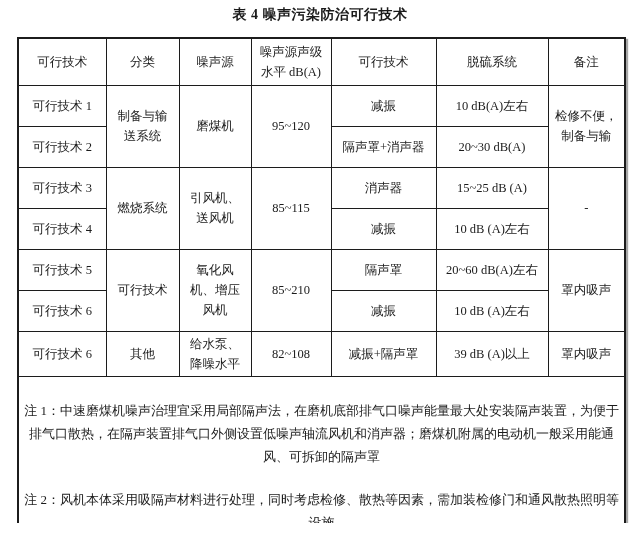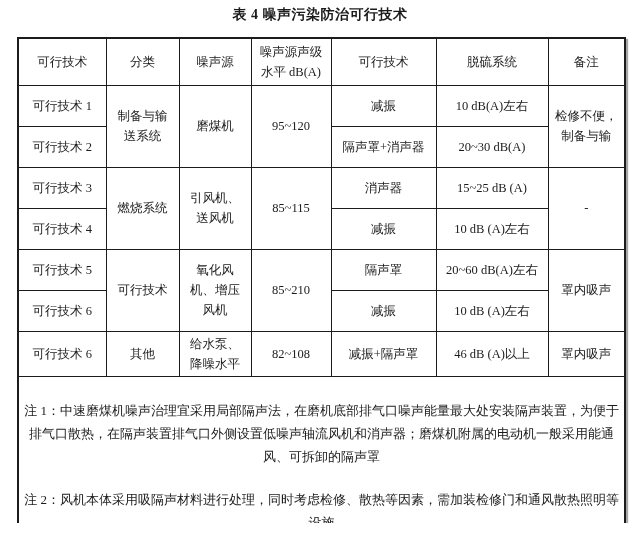--- a/index.html
+++ b/index.html
@@ -141,21 +141,21 @@
       <td>10 dB (A)左右</td>
     </tr>
 
     <tr class="data-row">
       <td>可行技术 6</td>
       <td>其他</td>
       <td>给水泵、
 降噪水平</td>
       <td>82~108</td>
       <td>减振+隔声罩</td>
-      <td>46 dB (A)以上</td>
+      <td>39 dB (A)以上</td>
       <td>罩内吸声</td>
     </tr>
 
     <tr>
       <td class="notes-cell" colspan="7">
         <p>注 1：中速磨煤机噪声治理宜采用局部隔声法，在磨机底部排气口噪声能量最大处安装隔声装置，为便于排气口散热，在隔声装置排气口外侧设置低噪声轴流风机和消声器；磨煤机附属的电动机一般采用能通风、可拆卸的隔声罩</p>
         <p>注 2：风机本体采用吸隔声材料进行处理，同时考虑检修、散热等因素，需加装检修门和通风散热照明等设施</p>
         
       </td>
     </tr>

